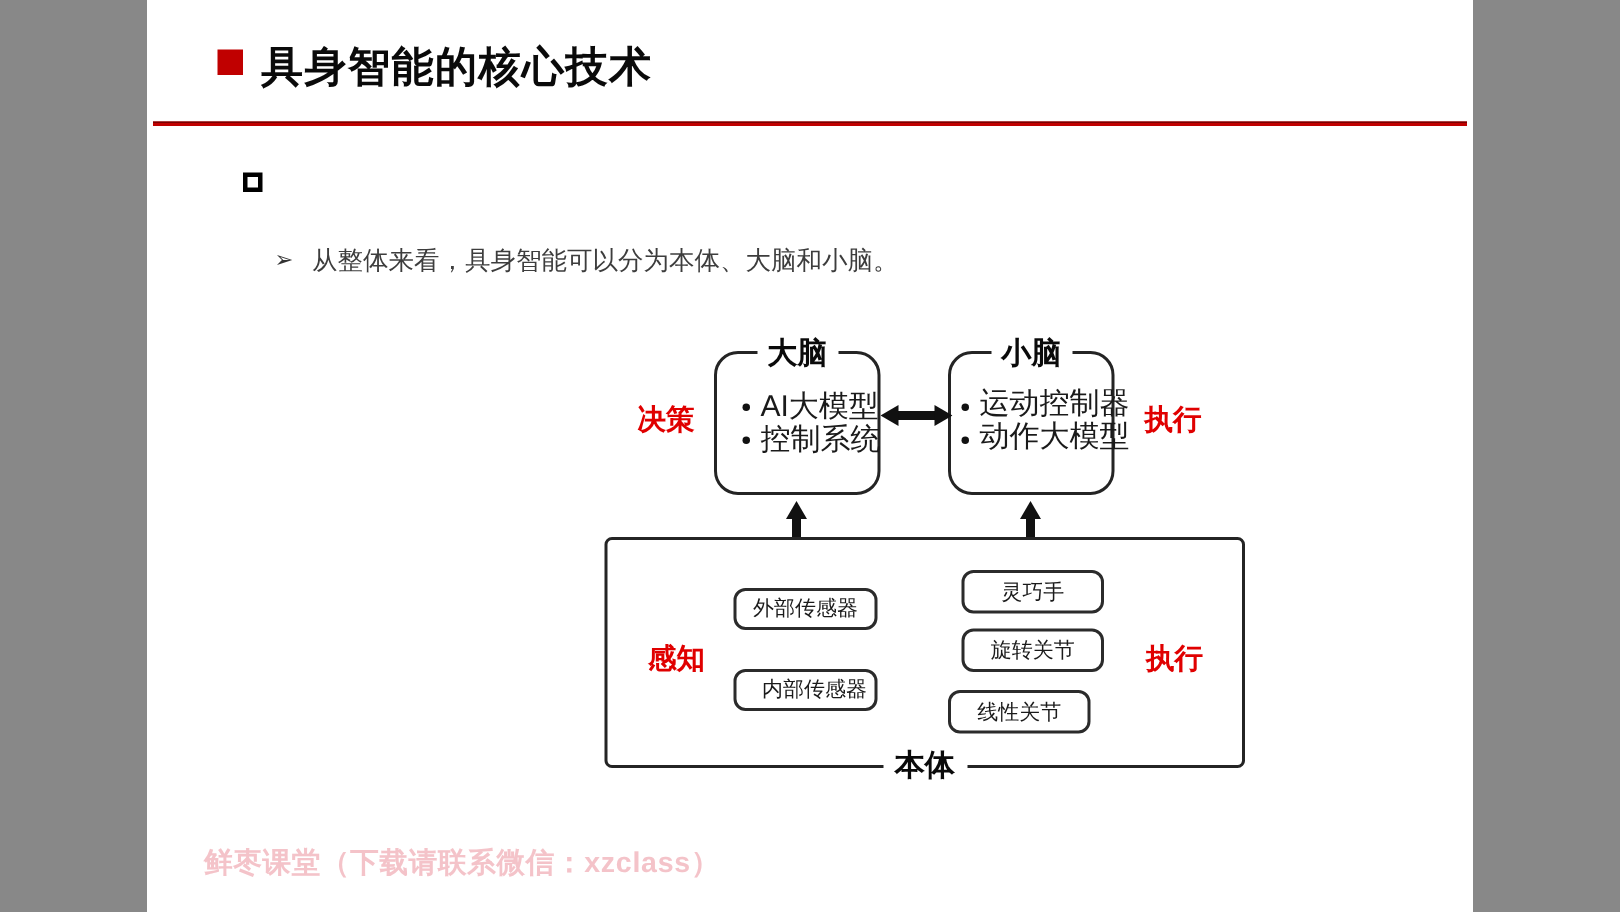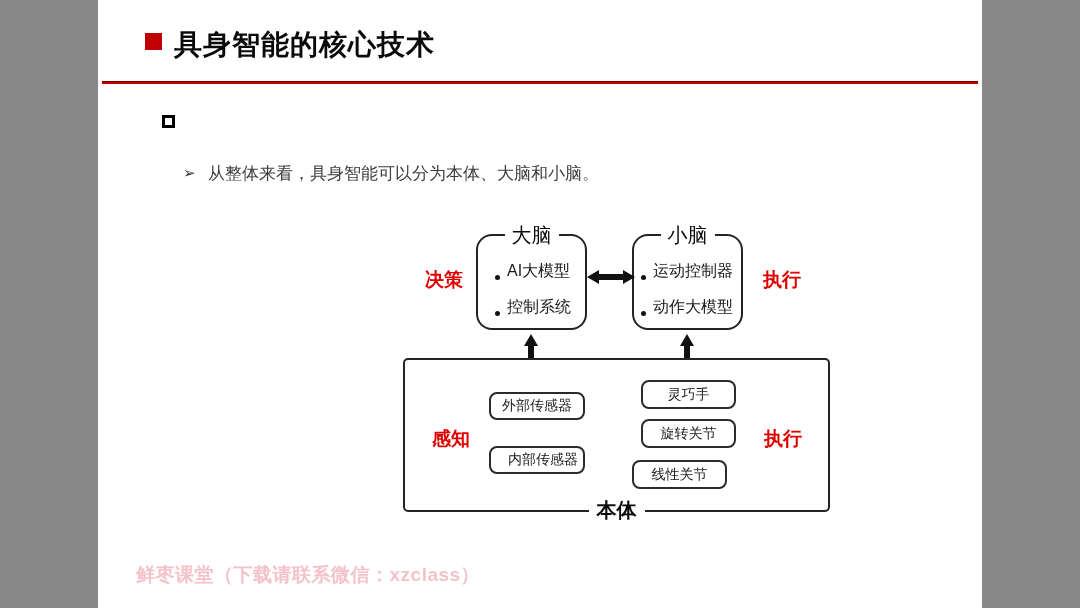--- a/index.html
+++ b/index.html
@@ -33,36 +33,36 @@
     border-radius: 16px;
     background: #fff;
   }
   .brain-box { left: 378px; top: 234px; width: 111px; height: 96px; }
   .cerebellum-box { left: 534px; top: 234px; width: 111px; height: 96px; }
   .body-box { left: 305px; top: 358px; width: 427px; height: 154px; border-radius: 5px; }
 
   .box-tag {
     position: absolute; left: 50%; top: 0; transform: translate(-50%, -52%);
     background: #fff; padding: 0 7px; white-space: nowrap;
-    font-size: 20px; font-weight: normal; color: #0a0a0a;
+    font-size: 20px; font-weight: bold; color: #0a0a0a;
   }
   .box-tag-bottom {
     position: absolute; left: 50%; top: 100%; transform: translate(-50%, -50%);
     background: #fff; padding: 0 8px; white-space: nowrap;
     font-size: 20px; font-weight: bold; color: #0a0a0a;
   }
 
   .box-items {
     position: absolute; inset: 0;
     display: flex; flex-direction: column; justify-content: center;
     gap: 4px;
   }
   .brain-box .box-items { padding-left: 17px; }
-  .cerebellum-box .box-items { padding-left: 7px; }
-  .box-item { display: flex; align-items: flex-end; font-size: 16px; color: #1a1a1a; line-height: 18px; white-space: nowrap; margin-top: 14px; }
+  .cerebellum-box .box-items { padding-left: 7px; font-family: Liberation Mono, monospace; }
+  .box-item { display: flex; align-items: center; font-size: 20px; color: #1a1a1a; line-height: 18px; white-space: nowrap; }
   .dot { width: 5px; height: 5px; border-radius: 50%; background: #111; margin-right: 7px; flex: 0 0 auto; }
 
   
   .red-label { font-size: 19px; font-weight: bold; color: #E00000; white-space: nowrap; }
   .decision-label { left: 327px; top: 267px; }
   .execution-top-label { left: 665px; top: 267px; }
   .perception-label { left: 334px; top: 426px; }
   .execution-bottom-label { left: 666px; top: 426px; }
 
   

